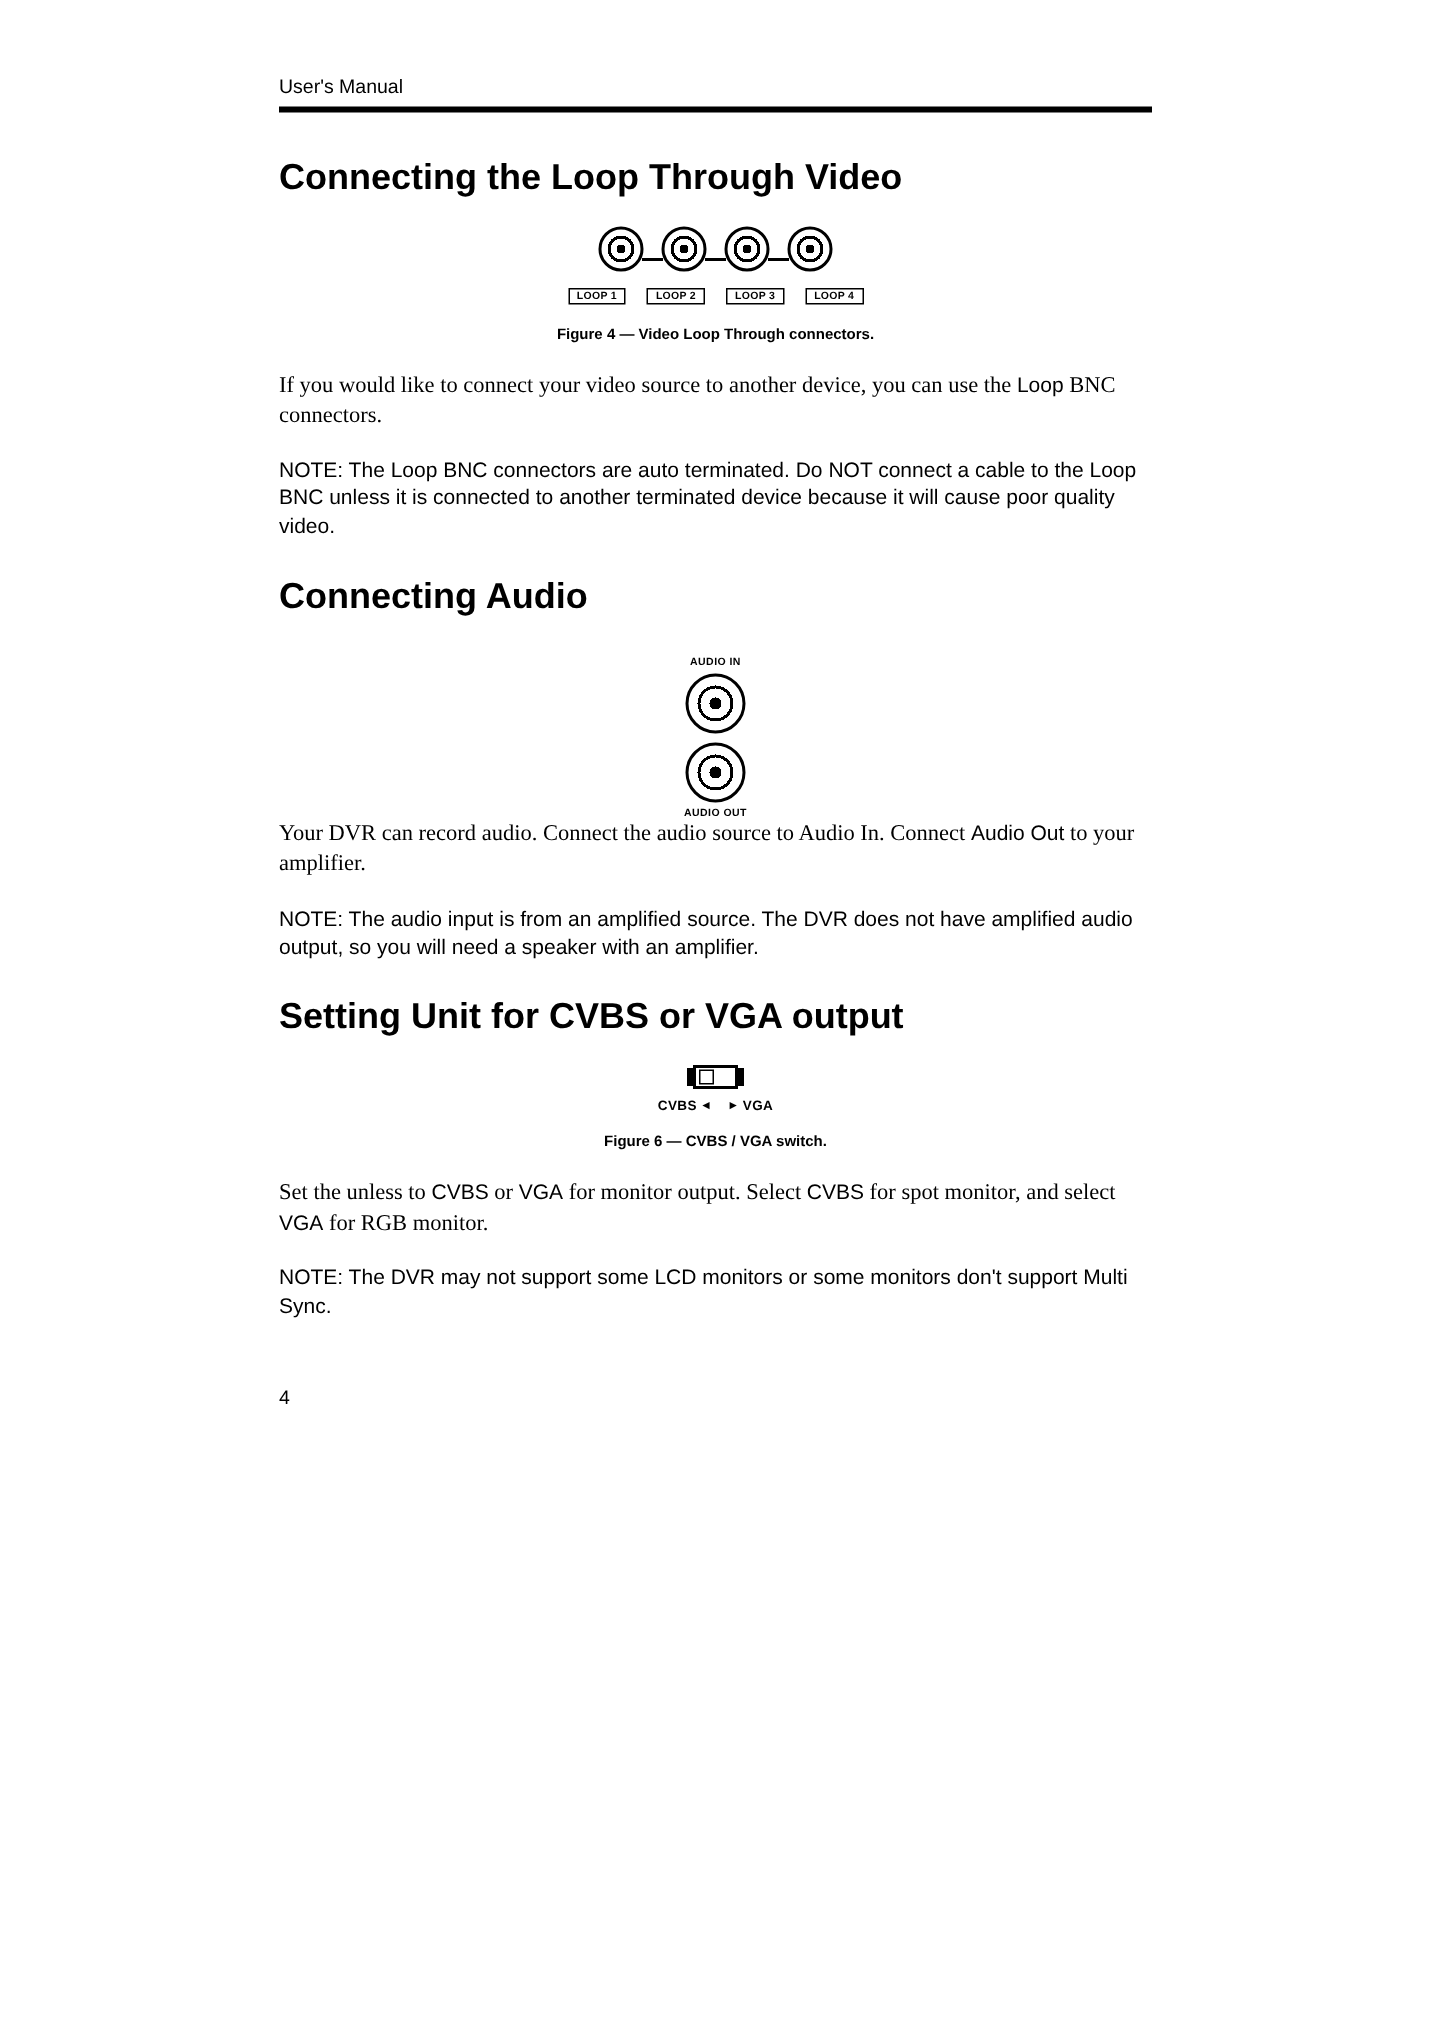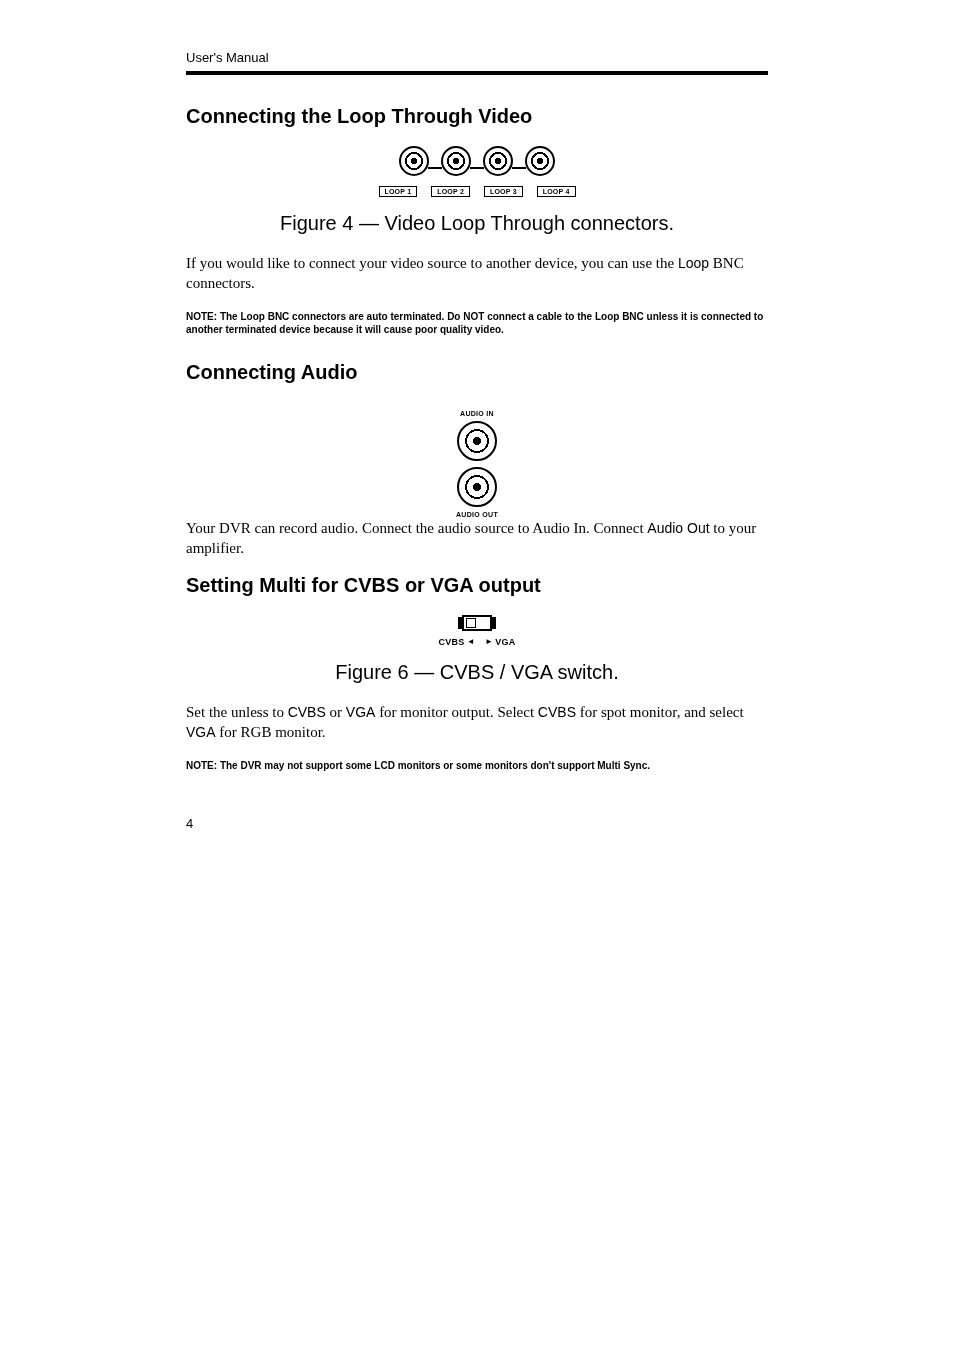--- a/index.html
+++ b/index.html
@@ -17,40 +17,41 @@
     .header-row {
       font-family: Arial, Helvetica, sans-serif;
       font-size: 13px;
       padding-bottom: 6px;
       border-bottom: 4px solid #000000;
       margin-bottom: 30px;
     }
     h2.section {
       font-family: Arial, Helvetica, sans-serif;
       font-weight: bold;
-      font-size: 20px;
+      font-size: 24px;
       margin-top: 8px;
       margin-bottom: 18px;
     }
     .fig-wrap { text-align: center; }
     .fig-caption {
       font-family: Arial, Helvetica, sans-serif;
-      font-size: 20px;
+      font-size: 10px;
       margin: 14px 0 18px;
+      font-weight: bold;
     }
     p.body {
       font-size: 15px;
       line-height: 1.35;
       margin-bottom: 16px;
     }
     p.body .sans { font-family: Arial, Helvetica, sans-serif; font-size: 14px; }
     p.note {
       font-family: Arial, Helvetica, sans-serif;
-      font-weight: bold;
-      font-size: 10px;
+      font-weight: normal;
+      font-size: 14px;
       line-height: 1.35;
       margin-bottom: 24px;
     }
     
     .bnc-row {
       display: inline-flex;
       align-items: center;
       gap: 0;
       position: relative;
     }
@@ -172,22 +173,23 @@
       <div class="bnc-big"></div>
       <div class="bnc-big" style="margin-top:2px;"></div>
       <span class="audio-label">AUDIO OUT</span>
     </div>
   </div>
 
   <p class="body">
     <span>Your DVR can record audio.  Connect the audio source to Audio In.  Connect </span><span class="sans">Audio Out</span><span> to your amplifier.</span>
   </p>
 
-
-  <h2 class="section">Setting Multi for CVBS or VGA output</h2>
+  <p class="note">NOTE:  The audio input is from an amplified source.  The DVR does not have amplified audio output, so you will need a speaker with an amplifier.</p>
+
+  <h2 class="section">Setting Unit for CVBS or VGA output</h2>
 
   <div class="fig-wrap">
     <div class="switch-fig">
       <div class="switch-body switch-ears">
         <div class="switch-knob"></div>
       </div>
       <div class="switch-label-row">
         <span>CVBS</span>
         <span class="tri">◄</span>
         <span style="width:6px;display:inline-block"></span>

